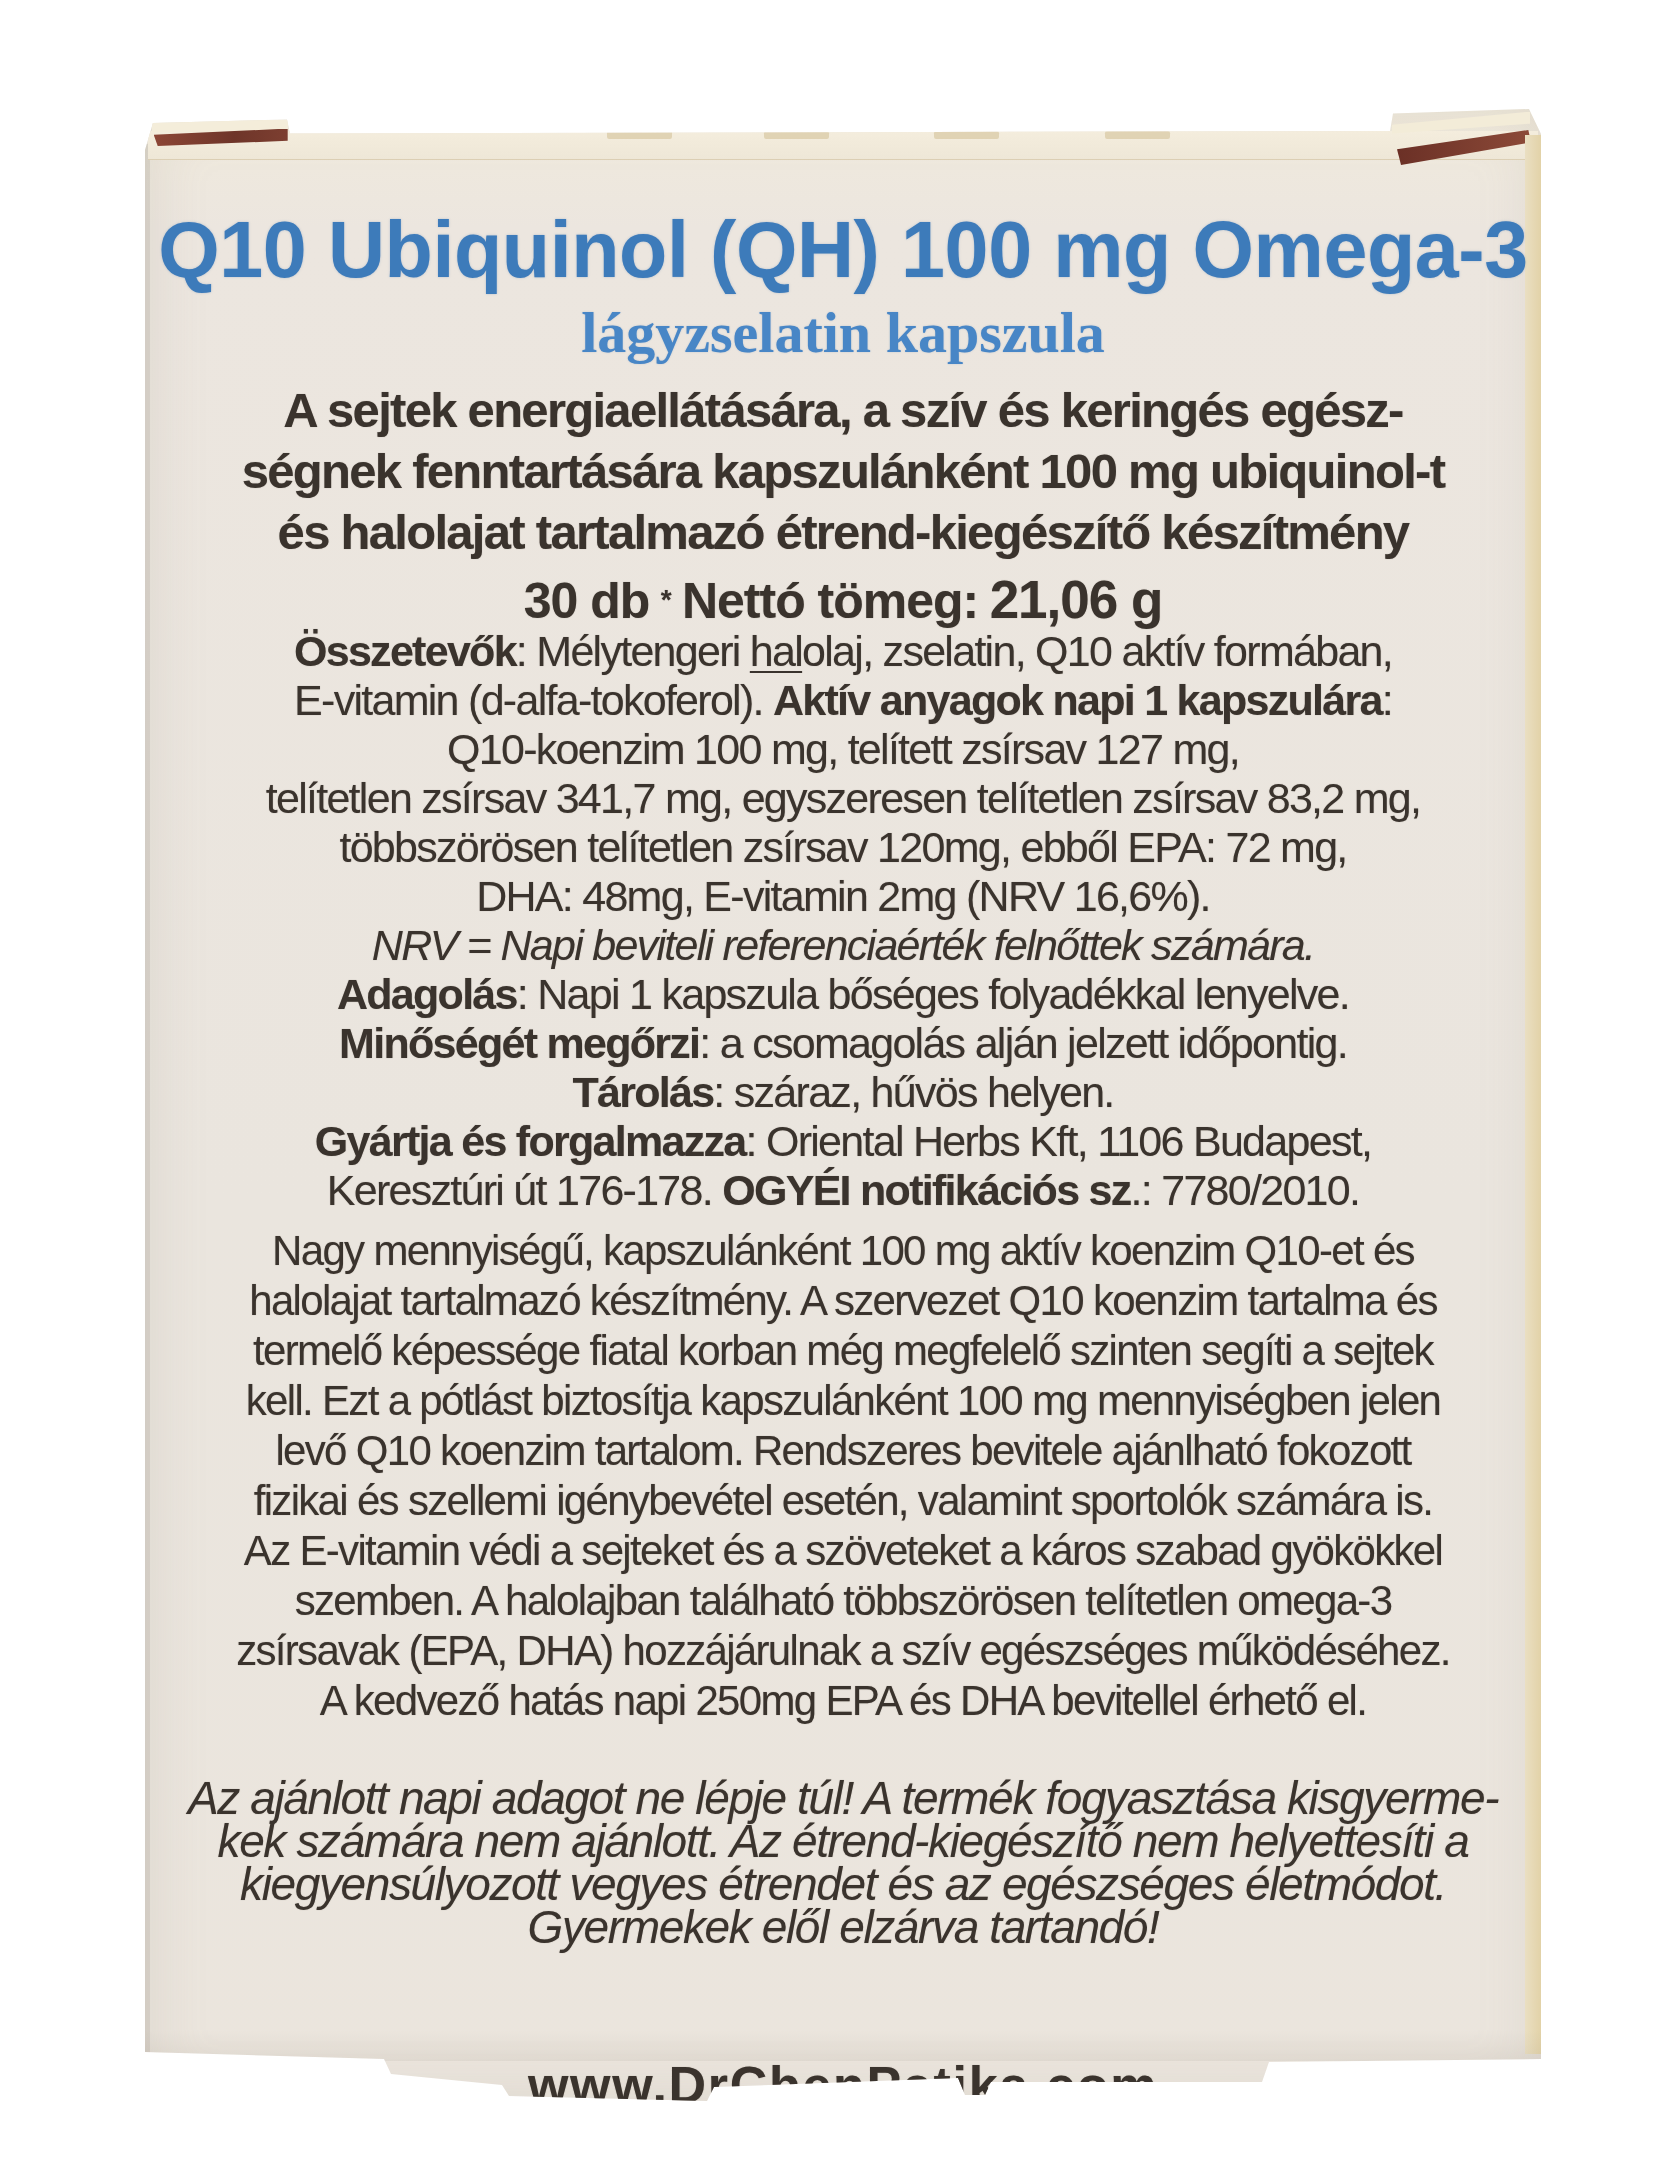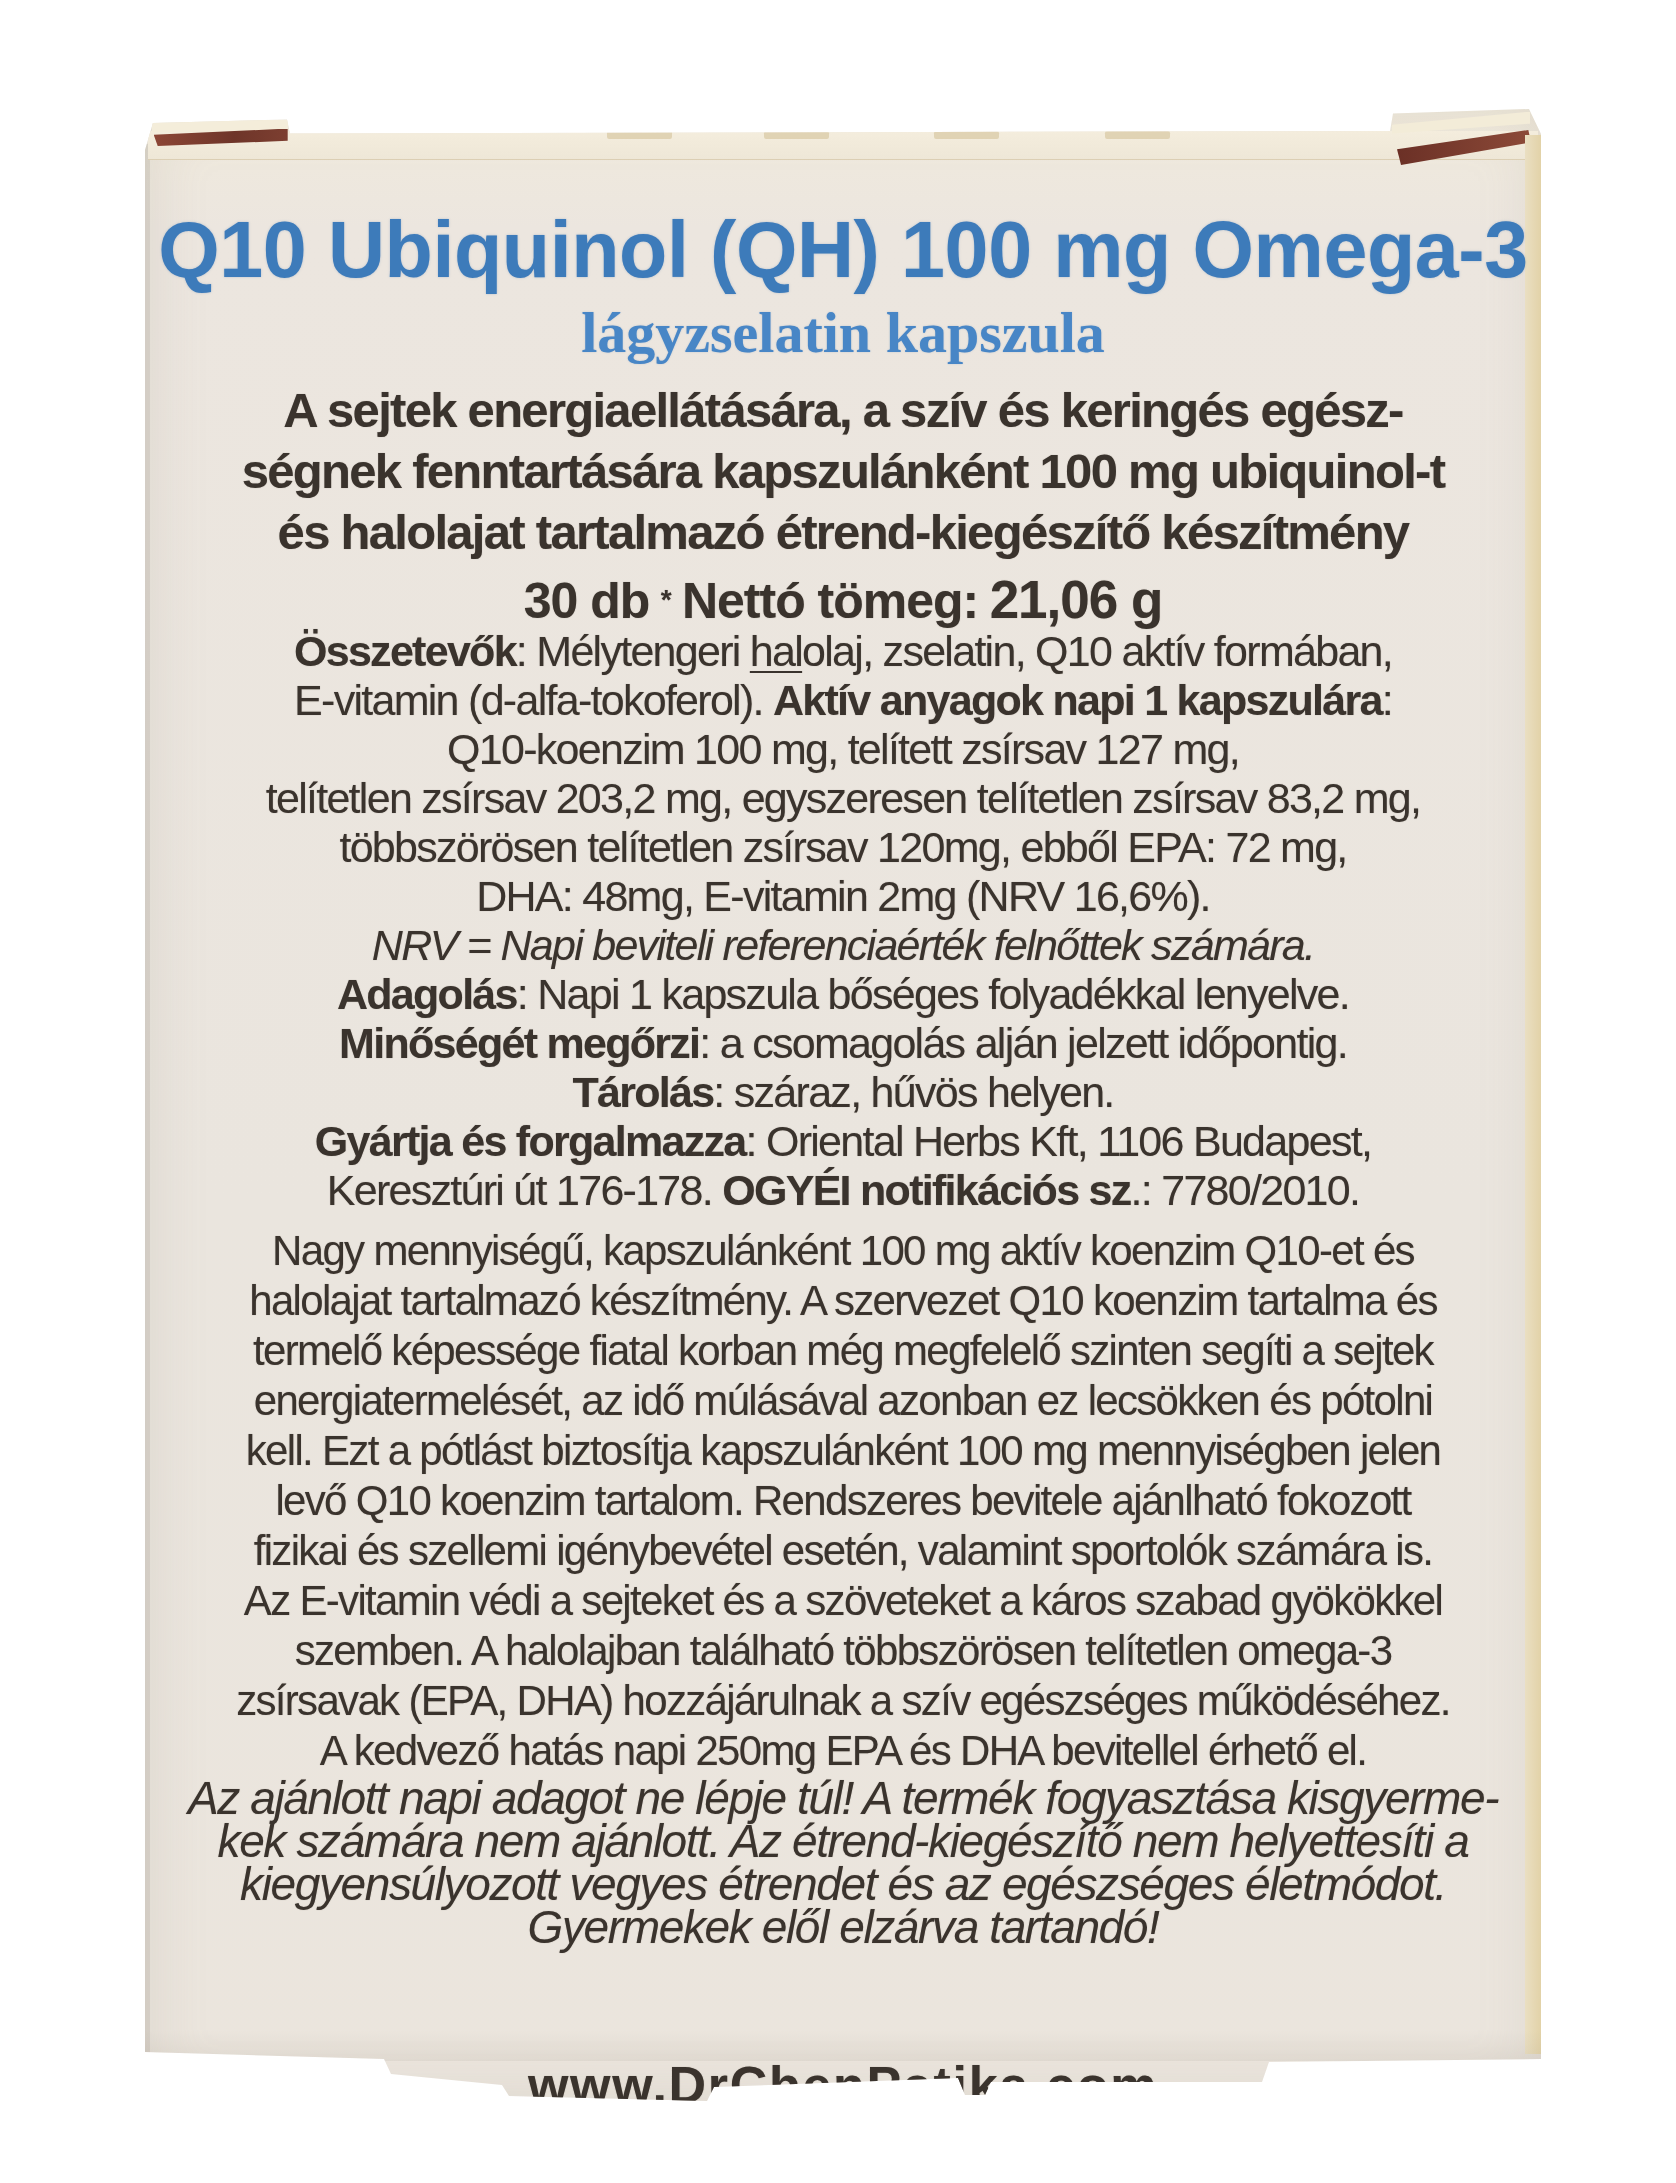--- a/index.html
+++ b/index.html
@@ -85,35 +85,34 @@
       </div>
 
     <div class="tx quantity">
       <span>30 db</span><span class="star">*</span><span class="q-label">Nettó tömeg:</span><span class="q-value">21,06 g</span>
     </div>
 
     <div class="tx ingredients">
         <div class="line"><span class="b">Összetevők</span><span>: Mélytengeri </span><span class="u">hal</span><span>olaj, zselatin, Q10 aktív formában,</span></div>
         <div class="line"><span>E-vitamin (d-alfa-tokoferol). </span><span class="b">Aktív anyagok napi 1 kapszulára</span><span>:</span></div>
         <div class="line"><span>Q10-koenzim 100 mg, telített zsírsav 127 mg,</span></div>
-        <div class="line"><span>telítetlen zsírsav 203,2 mg, egyszeresen telítetlen zsírsav 83,2 mg,</span></div>
+        <div class="line"><span>telítetlen zsírsav 341,7 mg, egyszeresen telítetlen zsírsav 83,2 mg,</span></div>
         <div class="line"><span>többszörösen telítetlen zsírsav 120mg, ebből EPA: 72 mg,</span></div>
         <div class="line"><span>DHA: 48mg, E-vitamin 2mg (NRV 16,6%).</span></div>
         <div class="line"><span class="i">NRV = Napi beviteli referenciaérték felnőttek számára.</span></div>
         <div class="line"><span class="b">Adagolás</span><span>: Napi 1 kapszula bőséges folyadékkal lenyelve.</span></div>
         <div class="line"><span class="b">Minőségét megőrzi</span><span>: a csomagolás alján jelzett időpontig.</span></div>
         <div class="line"><span class="b">Tárolás</span><span>: száraz, hűvös helyen.</span></div>
         <div class="line"><span class="b">Gyártja és forgalmazza</span><span>: Oriental Herbs Kft, 1106 Budapest,</span></div>
         <div class="line"><span>Keresztúri út 176-178. </span><span class="b">OGYÉI notifikációs sz</span><span>.: 7780/2010.</span></div>
       </div>
     <div class="tx description">
         <div class="line">Nagy mennyiségű, kapszulánként 100 mg aktív koenzim Q10-et és</div>
         <div class="line">halolajat tartalmazó készítmény. A szervezet Q10 koenzim tartalma és</div>
         <div class="line">termelő képessége fiatal korban még megfelelő szinten segíti a sejtek</div>
-        <div class="line">energiatermelését, az idő múlásával azonban ez lecsökken és pótolni</div>
         <div class="line">kell. Ezt a pótlást biztosítja kapszulánként 100 mg mennyiségben jelen</div>
         <div class="line">levő Q10 koenzim tartalom. Rendszeres bevitele ajánlható fokozott</div>
         <div class="line">fizikai és szellemi igénybevétel esetén, valamint sportolók számára is.</div>
         <div class="line">Az E-vitamin védi a sejteket és a szöveteket a káros szabad gyökökkel</div>
         <div class="line">szemben. A halolajban található többszörösen telítetlen omega-3</div>
         <div class="line">zsírsavak (EPA, DHA) hozzájárulnak a szív egészséges működéséhez.</div>
         <div class="line">A kedvező hatás napi 250mg EPA és DHA bevitellel érhető el.</div>
       </div>
     <div class="tx warning">
         <div class="line">Az ajánlott napi adagot ne lépje túl! A termék fogyasztása kisgyerme-</div>

